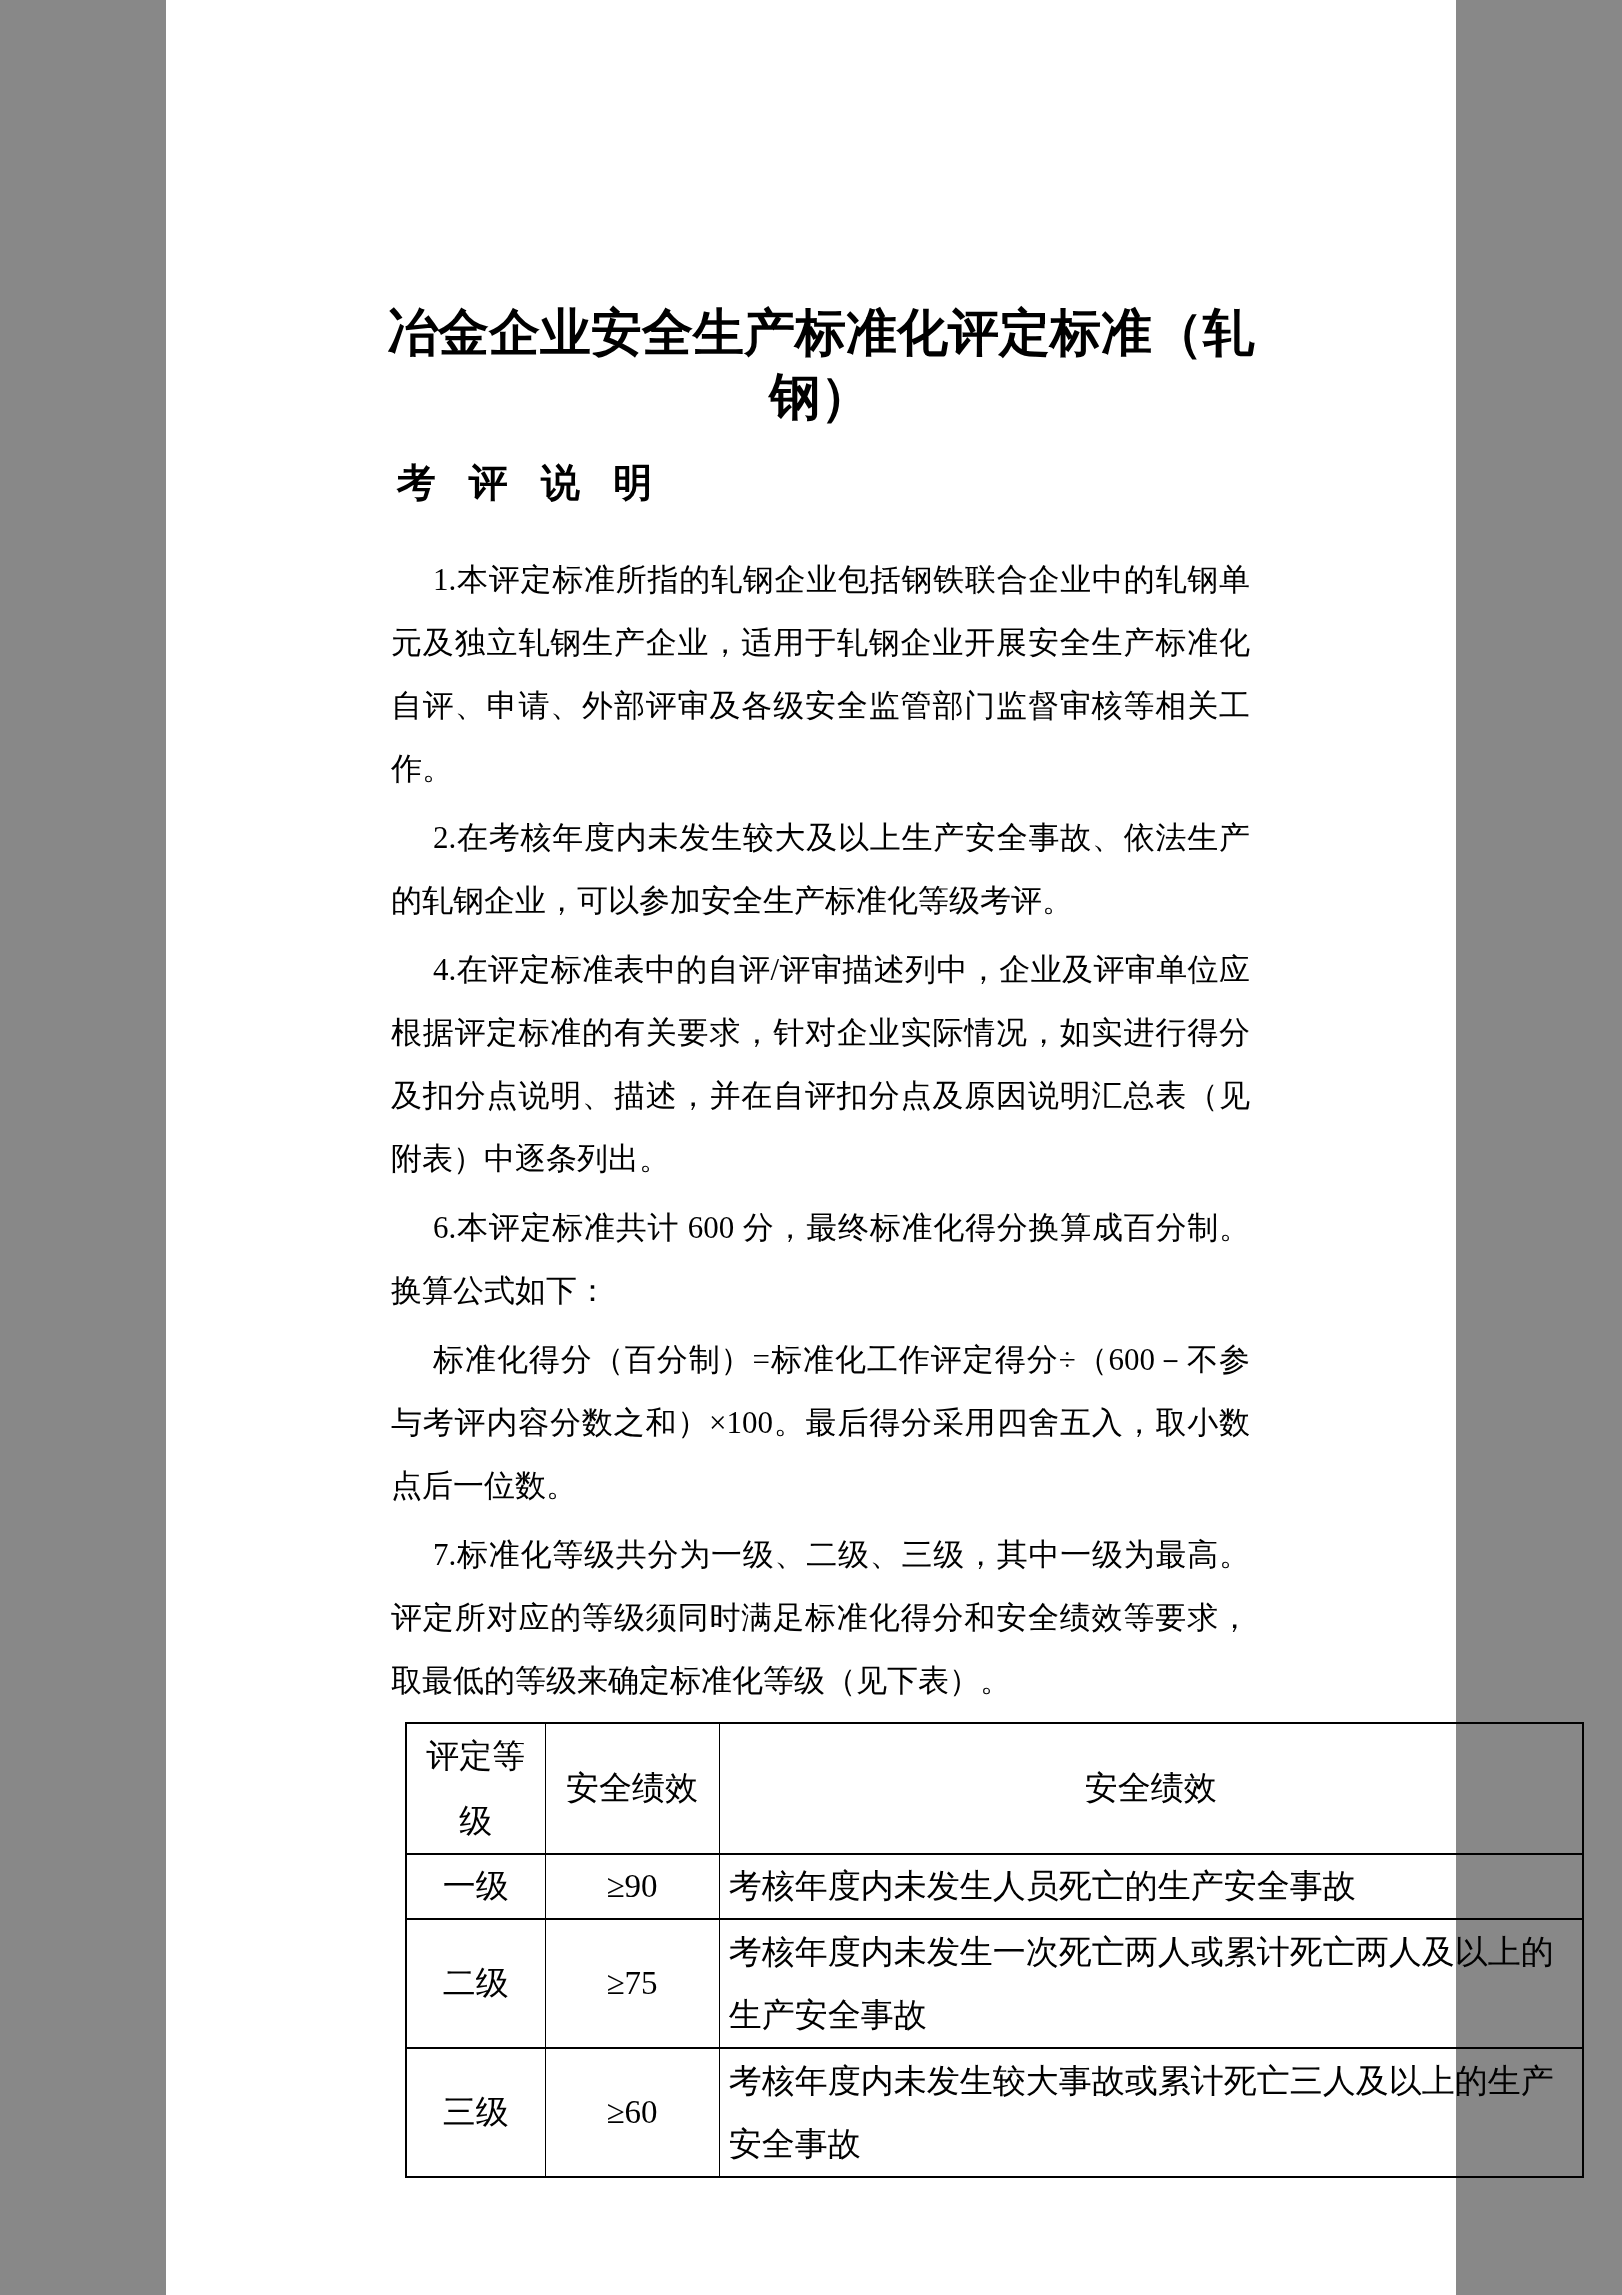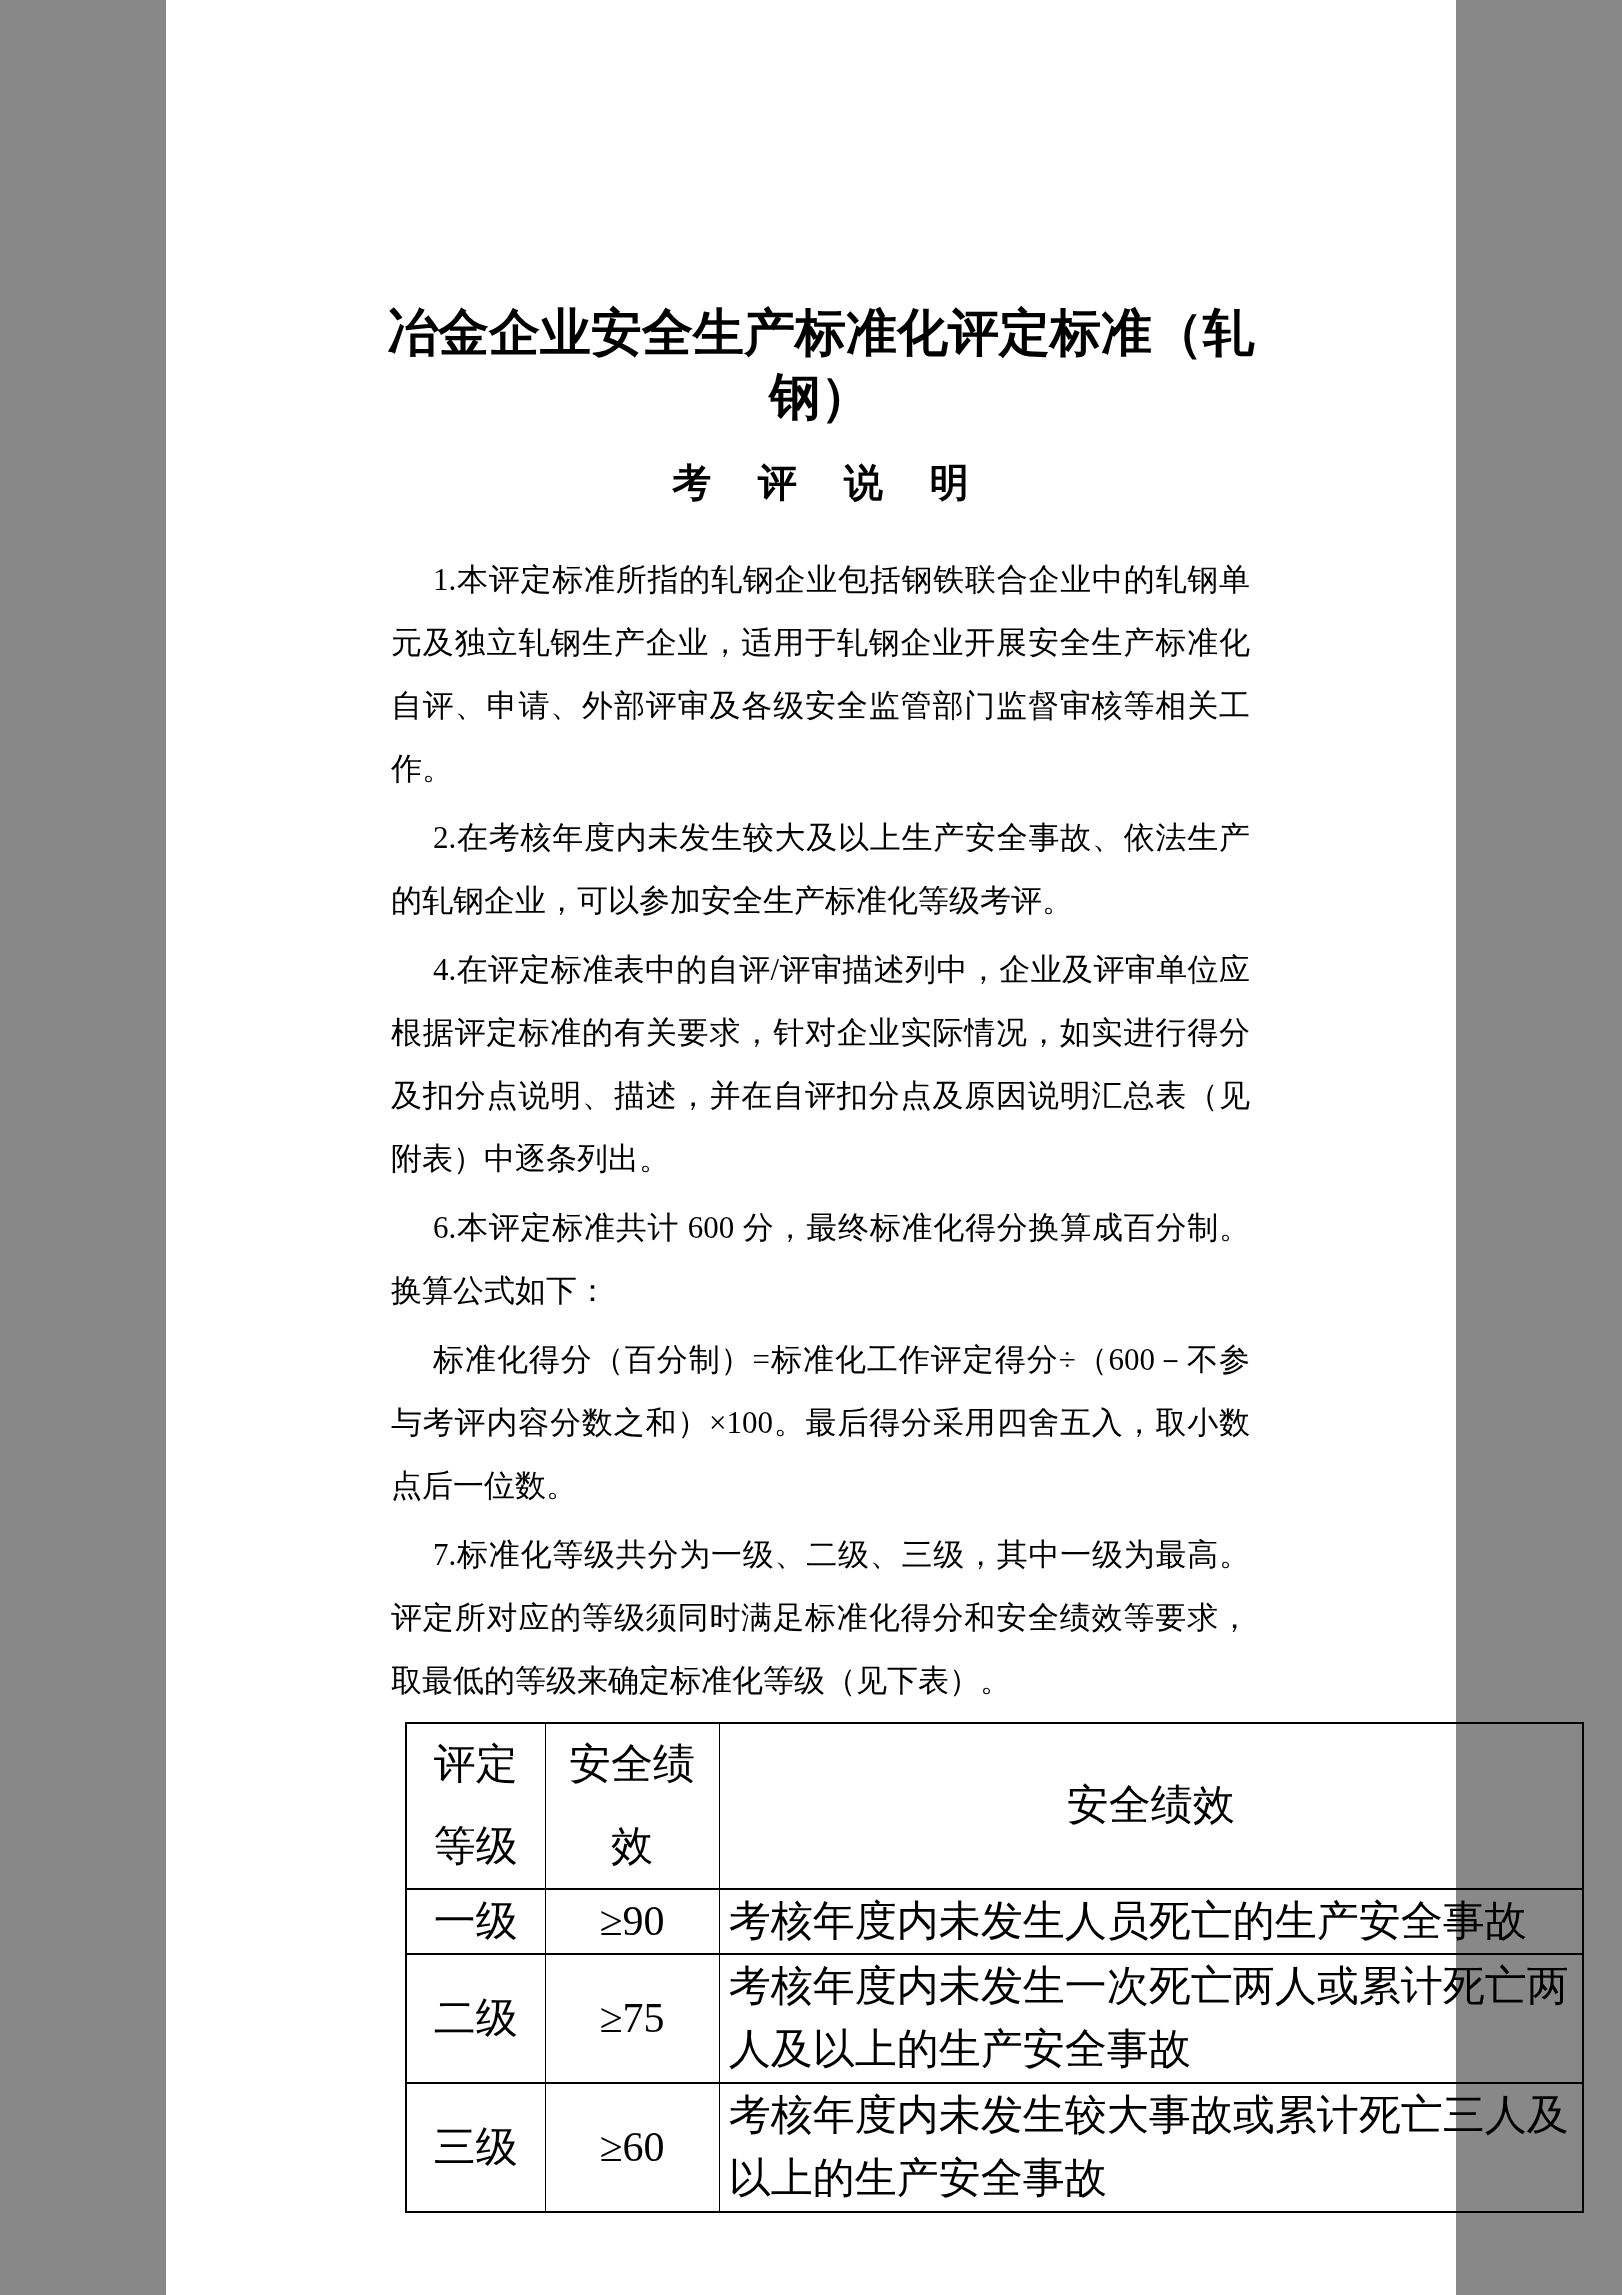--- a/index.html
+++ b/index.html
@@ -7,33 +7,33 @@
     width:1290px;height:2295px;background:#ffffff;box-sizing:border-box;
     padding:302px 200px 0 219px;color:#000;
     font-family:"Liberation Serif","DejaVu Serif",serif;
     margin:0 auto;position:relative;
   }
   .title{
     margin:0;font-size:51px;font-weight:bold;text-align:center;line-height:1.25;
     font-family:"Liberation Serif","DejaVu Serif",serif;
   }
   .subtitle{
-    margin:26px 0 0 0;font-size:39px;font-weight:bold;text-align:center;
+    margin:26px 0 0 0;font-size:39px;font-weight:bold;
     letter-spacing:0.30em;text-indent:0.30em;
-    font-family:Liberation Mono, monospace;
+    font-family:Liberation Serif, serif;
   }
   .doc-body{margin-top:38px;}
   .doc-body p{
     margin:6px;font-size:31px;line-height:63px;text-align:justify;
     text-indent:42px;word-break:break-all;
   }
   table.grade-table{
     border-collapse:collapse;table-layout:fixed;
     width:1177px;margin:10.5px 0 0 20px;
-    font-size:42px;border:2px solid #000;
+    font-size:33px;border:2px solid #000;
   }
   .grade-table th,.grade-table td{
     border:1.3px solid #000;border-top-width:2px;border-bottom-width:2px;
     padding:0 9.2px;font-weight:normal;box-sizing:border-box;
     word-break:break-all;
   }
   .grade-table th{
     height:131px;text-align:center;vertical-align:middle;line-height:1.95;
   }
   .grade-table td.center-cell{

